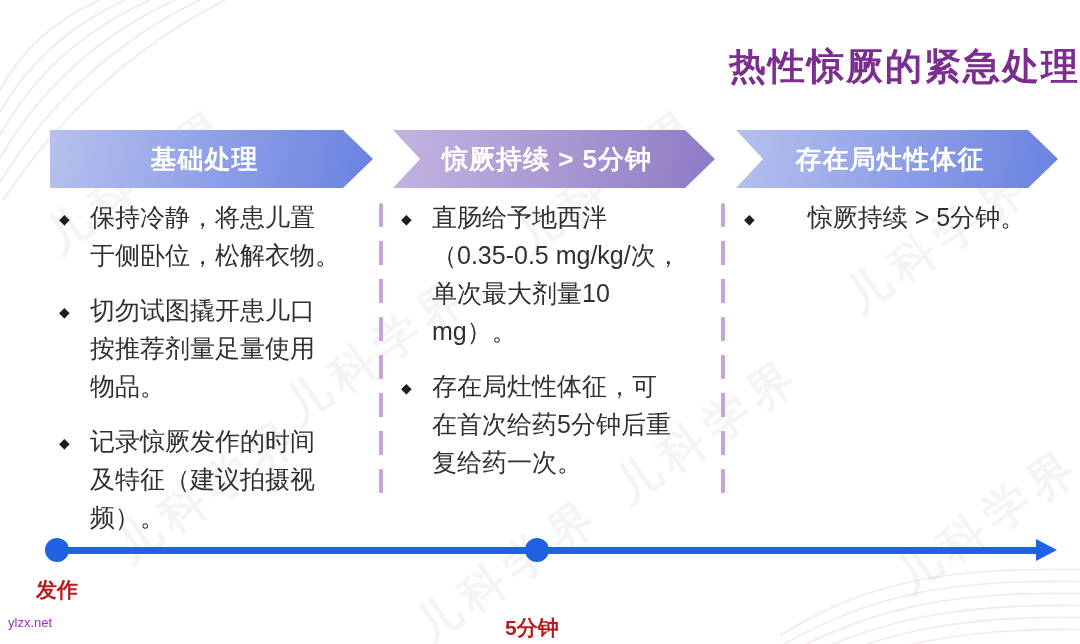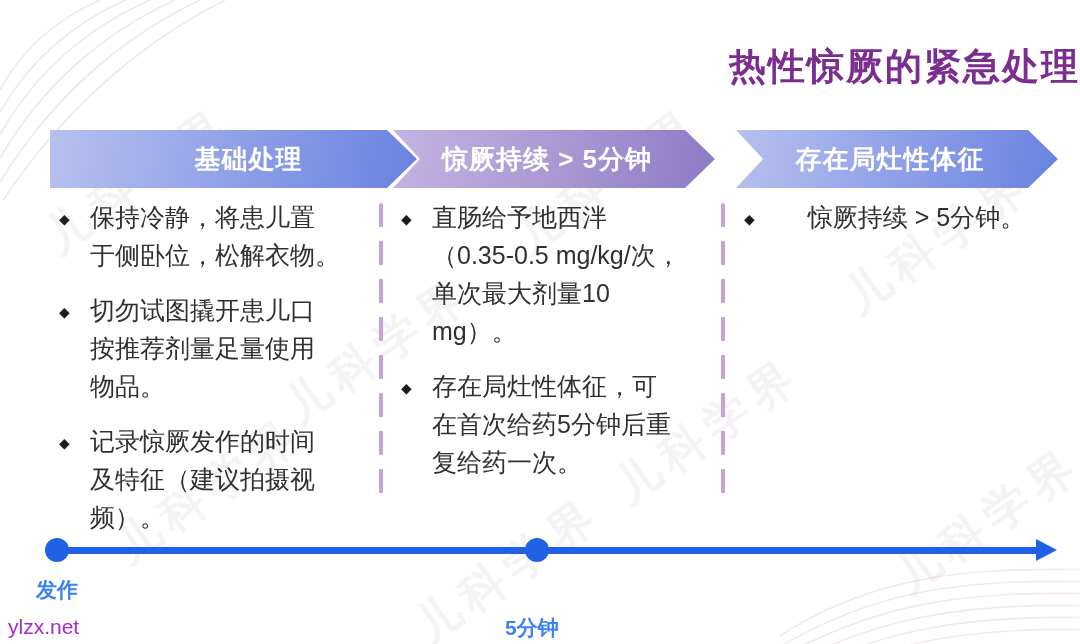--- a/index.html
+++ b/index.html
@@ -27,21 +27,21 @@
   }
   
   .arrow {
     position:absolute; top:130px; height:58px;
     display:flex; align-items:center; justify-content:center;
   }
   .arrow span {
     color:#fff; font-size:26px; font-weight:700; letter-spacing:1px;
     margin-right:14px;
   }
-  .arrow.first { clip-path:polygon(0 0, calc(100% - 30px) 0, 100% 50%, calc(100% - 30px) 100%, 0 100%);padding-left:44px; }
+  .arrow.first { clip-path:polygon(0 0, calc(100% - 30px) 0, 100% 50%, calc(100% - 30px) 100%, 0 100%); }
   .arrow.notch { clip-path:polygon(0 0, calc(100% - 30px) 0, 100% 50%, calc(100% - 30px) 100%, 0 100%, 27px 50%); }
   .arrow.blue   { background:linear-gradient(100deg, var(--arrow-blue-a,#b7c1ee) 0%, #8b9de7 55%, var(--arrow-blue-b,#6a82e0) 100%); }
   .arrow.purple { background:linear-gradient(100deg, var(--arrow-purple-a,#c3b4e2) 0%, #a796d1 55%, var(--arrow-purple-b,#8d7ac6) 100%); }
   .arrow:nth-child(1) { left:50px;  width:323px; }
   .arrow:nth-child(2) { left:393px; width:322px; }
   .arrow:nth-child(3) { left:736px; width:322px; }
   
   .col { position:absolute; top:198px; margin:0; padding:0; list-style:none; width:315px; }
   .col-1 { left:58px; }
   .col-2 { left:400px; }
@@ -72,25 +72,25 @@
   .tl-head {
     position:absolute; left:1036px; top:539px; width:0; height:0;
     border-left:21px solid var(--timeline,#2161e6);
     border-top:11px solid transparent; border-bottom:11px solid transparent;
   }
   .tl-dot {
     position:absolute; top:538px; width:24px; height:24px; border-radius:50%;
     background:var(--timeline,#2161e6);
   }
   .tl-label {
-    position:absolute; font-size:21px; font-weight:bold; color:#3b82f6;
+    position:absolute; font-size:21px; font-weight:bold; color:#b91c1c;
   }
   
   .site {
-    position:absolute; left:8px; top:615px; font-size:21px;
+    position:absolute; left:8px; top:615px; font-size:13px;
     color:var(--site,#a32cc8);
   }
 </style>
 </head>
 <body>
 
 <div class="slide">
 
   <svg class="decor decor-tl" width="280" height="200" viewBox="0 0 280 200" fill="none">
     <path d="M100 0 Q 32 30 0 90" stroke="#efe7f1" stroke-width="1.6"></path>

